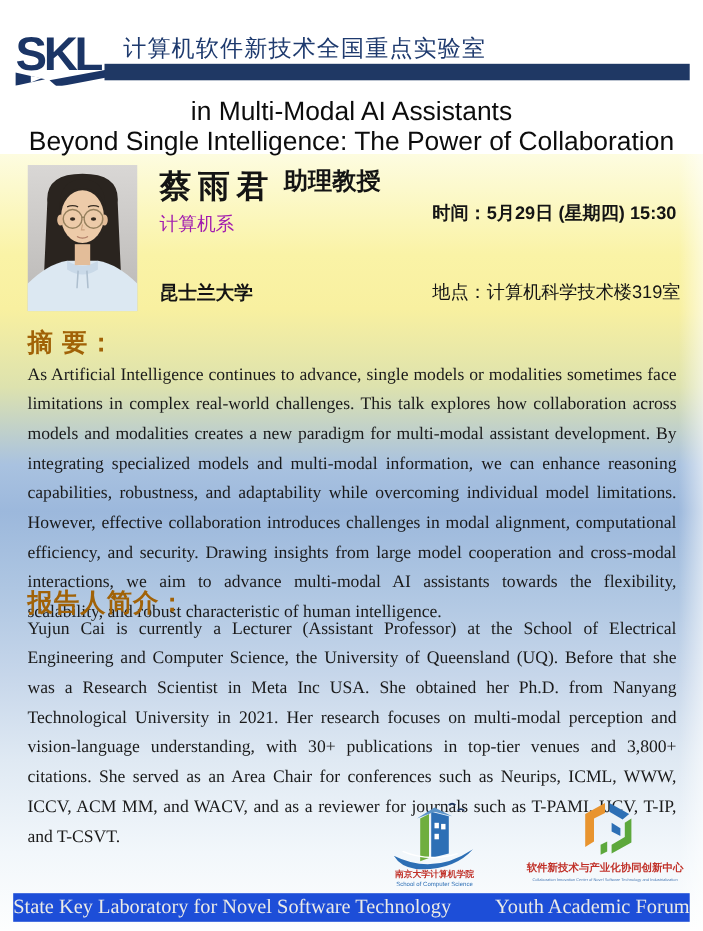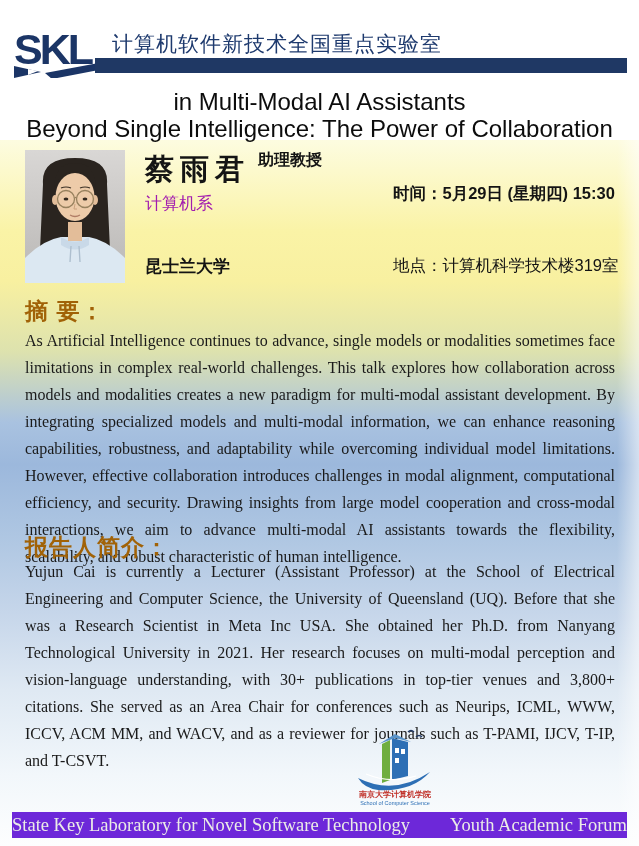--- a/index.html
+++ b/index.html
@@ -23,41 +23,41 @@
   .header-bar{position:absolute;left:95px;top:58px;width:532px;height:15px;background:#1f3864;}
 
   
   .talk-title{position:absolute;left:0;top:88px;width:639px;text-align:center;
     font-size:24px;line-height:27px;color:#0c0c0c;}
 
   
   .photo{position:absolute;left:25px;top:150px;width:100px;height:133px;}
   .name-row{position:absolute;left:145px;top:150px;display:flex;align-items:flex-start;color:#141414;}
   .speaker-name{font-family:"DejaVu Serif",serif;font-size:29px;font-weight:bold;letter-spacing:6px;}
-  .speaker-jobtitle{font-size:16px;font-weight:600;margin-left:8px;}
+  .speaker-jobtitle{font-size:22px;font-weight:600;margin-left:8px;}
   .dept{position:absolute;left:145px;top:192px;font-size:17px;font-weight:400;color:#a21caf;}
   .univ{position:absolute;left:145px;top:255px;font-size:17px;font-weight:600;color:#141414;}
   .time-line{position:absolute;left:393px;top:183px;font-size:16.5px;font-weight:600;color:#141414;white-space:nowrap;}
   .place-line{position:absolute;left:393px;top:255px;font-size:16.5px;font-weight:400;color:#141414;white-space:nowrap;}
 
   
   .sec-heading{position:absolute;left:25px;font-size:23px;font-weight:bold;color:#a16207;letter-spacing:1px;}
   .abstract-heading{top:296px;}
   .bio-heading{top:532px;}
   .sec-body{position:absolute;left:25px;width:590px;font-family:"Liberation Serif",serif;
     font-size:16px;line-height:27px;color:#1a1a1a;text-align:justify;text-align-last:left;}
   .abstract-body{top:327px;}
   .bio-body{top:558px;}
 
   
   .nju-logo{position:absolute;left:346px;top:726px;width:98px;height:82px;}
   .cic-logo{position:absolute;left:476px;top:726px;width:148px;height:82px;}
 
   
-  .footer-bar{position:absolute;left:12px;top:812px;width:615px;height:26px;background:#6d28d9;
+  .footer-bar{position:absolute;left:12px;top:812px;width:615px;height:26px;background:#1d4ed8;
     display:flex;align-items:center;justify-content:center;
     font-family:"Liberation Serif",serif;font-size:18.5px;color:#ebebe7;white-space:nowrap;}
   .footer-bar .gap{width:42px;}
 
   svg text{font-family:"Liberation Sans",sans-serif;}
 </style>
 </head>
 <body>
 
 <div class="poster">
@@ -155,20 +155,32 @@
       <rect x="49" y="32" width="4" height="5" fill="#ffffff"></rect>
       <polygon points="33,18 49,8 65,16 49,12" fill="#5a93c8"></polygon>
 
       <path d="M12,52 Q48,70 84,46 Q66,66 32,64 Q18,62 12,52 Z" fill="#2d6fb5"></path>
       <path d="M20,48 Q44,58 70,50" fill="none" stroke="#ffffff" stroke-width="1.2"></path>
       <text x="49" y="71" text-anchor="middle" font-size="8" font-weight="bold" fill="#c03028">南京大学计算机学院</text>
       <text x="49" y="79" text-anchor="middle" font-size="5.5" fill="#2d6fb5">School of Computer Science</text>
     </svg>
   </div>
 
+  <div class="cic-logo">
+    <svg viewBox="0 0 148 82" width="148" height="82">
+
+      <polygon points="74,4 56,14 56,44 64,39 64,18 74,13" fill="#e8942f"></polygon>
+      <polygon points="78,4 96,14 90,19 78,12" fill="#2d6fb5"></polygon>
+      <polygon points="92,22 98,18 98,40 80,50 80,42 92,35" fill="#5da83c"></polygon>
+      <polygon points="80,22 88,27 88,34 80,30" fill="#2d6fb5"></polygon>
+      <polygon points="70,42 76,39 76,48 70,51" fill="#5da83c"></polygon>
+      <text x="74" y="66" text-anchor="middle" font-size="9.5" font-weight="bold" fill="#c03028">软件新技术与产业化协同创新中心</text>
+      <text x="74" y="75" text-anchor="middle" font-size="3.6" fill="#4a7ab5">Collaboration Innovation Center of Novel Software Technology and Industrialization</text>
+    </svg>
+  </div>
 
   <div class="footer-bar">
     <span>State Key Laboratory for Novel Software Technology</span>
     <span class="gap"></span>
     <span>Youth  Academic Forum</span>
   </div>
 
 </div>
 
 </body></html>

